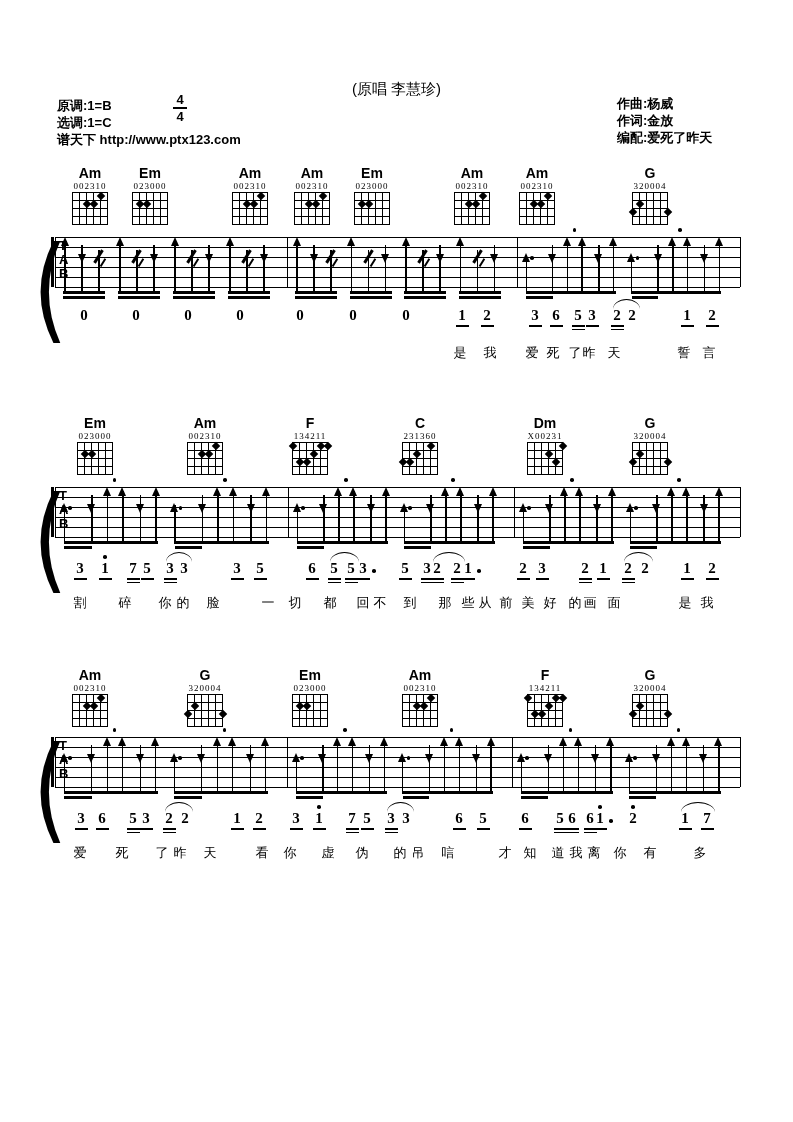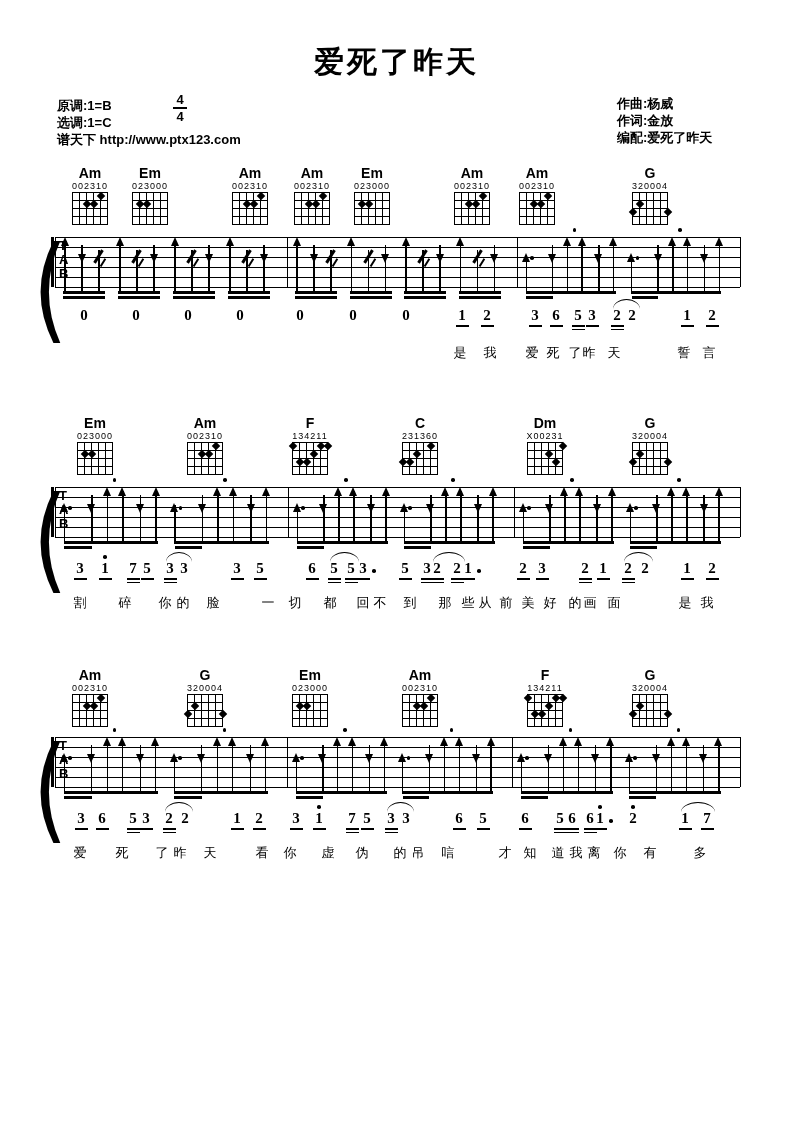--- a/index.html
+++ b/index.html
@@ -23,33 +23,33 @@
   .pdot{width:3.5px;height:3.5px;border-radius:50%;background:#000;}
   .slash{width:3px;height:15px;background:#000;transform:rotate(32deg);}
   .slash2{width:1.5px;height:9px;background:#000;transform:rotate(32deg);}
   .num{font-family:"Liberation Serif","DejaVu Serif",serif;font-weight:bold;font-size:15px;line-height:15px;
        transform:translateX(-50%);white-space:nowrap;}
   .ul{height:1.6px;background:#000;}
   .tie{border-top:1.6px solid #000;border-radius:50% 50% 0 0/100% 100% 0 0;height:9px;}
   .lyr{font-size:13px;line-height:14px;transform:translateX(-50%);white-space:nowrap;}
   .chord{position:absolute;width:60px;text-align:center;}
   .chname{font-weight:bold;font-size:14px;line-height:15px;}
-  .chfing{font-size:9px;letter-spacing:1px;line-height:11px;font-family:Liberation Sans, sans-serif;}
+  .chfing{font-size:9px;letter-spacing:1px;line-height:11px;font-family:Liberation Serif, serif;}
   .cgrid{position:relative;width:36px;height:33px;margin:0 auto;
      background-image:repeating-linear-gradient(to right,#000 0 1px,transparent 1px 7px),
                       repeating-linear-gradient(to bottom,#000 0 1px,transparent 1px 8px);}
   .cdot{position:absolute;width:6px;height:6px;background:#000;transform:rotate(45deg);}
   .brace{position:absolute;font-size:88px;font-family:"DejaVu Sans",sans-serif;
          transform:scaleY(1.3);transform-origin:top left;font-weight:normal;}
 </style>
 </head>
 <body>
 
 <div class="page" id="sheet">
-  <div class="title">爱死了昨天</div>
+  <div class="subtitle">(原唱 李慧珍)</div>
 
   <div class="hline-info" style="left:57px;top:97px">原调:1=B</div>
   <div class="hline-info" style="left:57px;top:114px">选调:1=C</div>
   <div class="hline-info" style="left:57px;top:131px">谱天下 http://www.ptx123.com</div>
 
   <div class="frac" style="left:173px;top:93px">
     <div>4</div>
     <div class="bar"></div>
     <div>4</div>
   </div>

